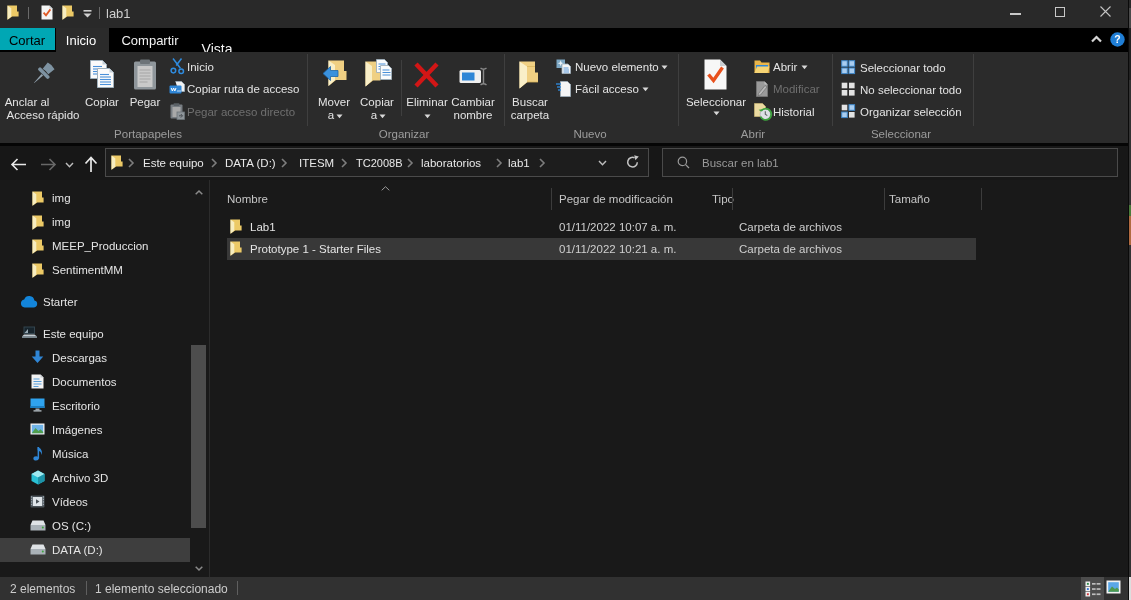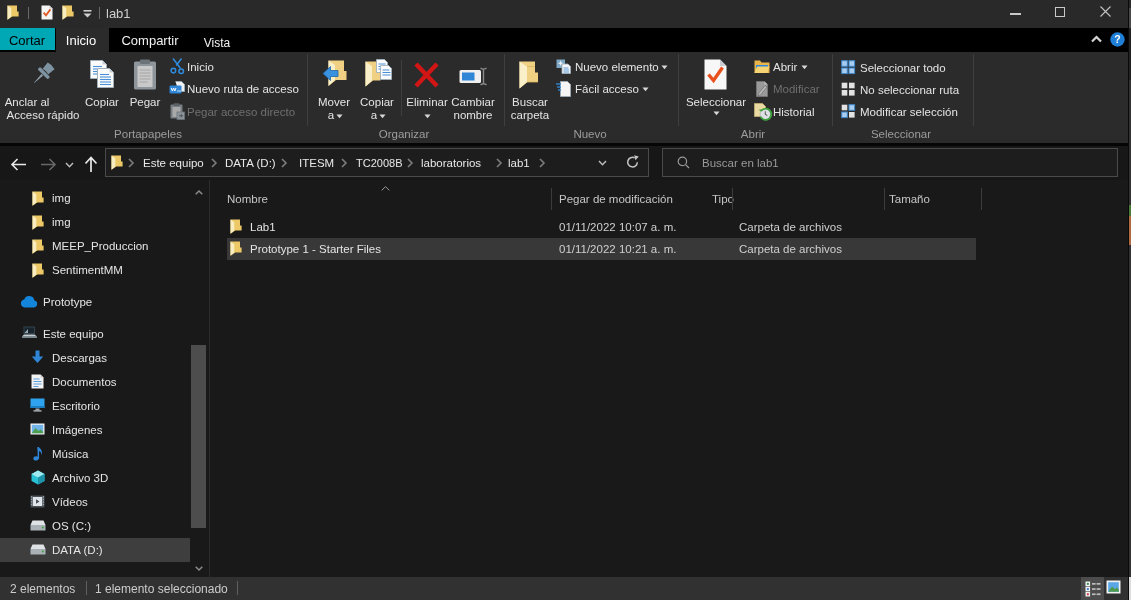--- a/index.html
+++ b/index.html
@@ -45,21 +45,21 @@
 </svg>
 
 <div class="abs" style="left:0;top:28px;width:1131px;height:24px;background:#000"></div>
 <div class="abs" style="left:0;top:28px;width:55px;height:22px;background:#00a7b4"></div>
 <div class="tx" style="left:27px;top:33px;font-size:13px;line-height:15px;color:#000">
     <span class="abs cx">Cortar</span>
   </div>
 <div class="abs" style="left:56px;top:28px;width:53px;height:24px;background:#2b2b2b"></div>
 <div class="tx cx" style="left:81px;top:33px;font-size:13px;line-height:15px;color:#fff">Inicio</div>
 <div class="tx cx" style="left:150px;top:33px;font-size:13px;line-height:15px;color:#f2f2f2">Compartir</div>
-<div class="tx cx" style="left:217px;top:36px;font-size:12px;line-height:15px;color:#f2f2f2">Vista</div>
+<div class="tx cx" style="left:217px;top:42px;font-size:14px;line-height:15px;color:#f2f2f2">Vista</div>
 <svg style="left:1091px;top:35px" width="11" height="8" viewBox="0 0 11 8">
 <path d="M1 6.5 L5.5 2 L10 6.5" stroke="#d4d4d4" stroke-width="2.2" fill="none"></path>
 </svg>
 <svg style="left:1110px;top:32px" width="15" height="15" viewBox="0 0 15 15">
 <circle cx="7.5" cy="7.5" r="7.2" fill="#1f7ed6"></circle>
 <text x="7.5" y="11.2" font-size="10.5" font-weight="bold" fill="#fff" text-anchor="middle" font-family="Liberation Sans,sans-serif">?</text>
 </svg>
 
 <div class="abs" style="left:0;top:52px;width:1131px;height:91px;background:#2b2b2b"></div>
 <div class="abs" style="left:0;top:143px;width:1131px;height:3px;background:#050505"></div>
@@ -130,21 +130,21 @@
 <circle cx="11.2" cy="13.2" r="2.3" stroke="#2f8ce0" stroke-width="1.5" fill="none"></circle>
 </svg>
 <div class="tx" style="left:187px;top:60px">Inicio</div>
 <svg style="left:169px;top:81px" width="16" height="15" viewBox="0 0 16 15">
 <path d="M6.5 0.5 h6 l3 3 v7 h-6" fill="#f0f0f0" stroke="#9fb0bc" stroke-width="0.8"></path>
 <rect x="0.5" y="4.5" width="12" height="8" rx="1" fill="#2f86d6"></rect>
 <path d="M2.2 7 l1.2 3 1.2-3 1.2 3 1.2-3" stroke="#fff" stroke-width="1" fill="none"></path>
 <circle cx="9" cy="10" r="0.7" fill="#fff"></circle>
     <circle cx="11" cy="10" r="0.7" fill="#fff"></circle>
 </svg>
-<div class="tx" style="left:187px;top:82px">Nuevo ruta de acceso</div>
+<div class="tx" style="left:187px;top:82px">Copiar ruta de acceso</div>
 <svg style="left:170px;top:103px" width="15" height="17" viewBox="0 0 15 17">
 <rect x="0.5" y="1.5" width="12" height="14" rx="1" fill="#777d82"></rect>
 <rect x="3.5" y="0.3" width="6" height="2.6" rx="0.8" fill="#5b6166"></rect>
 <rect x="2.5" y="4" width="8" height="10" fill="#a9a9a9"></rect>
 <rect x="7" y="9" width="7.5" height="7.5" fill="#8f969b" stroke="#6d7479" stroke-width="0.8"></rect>
 <path d="M9 12.8 h3 M10.8 11 l1.8 1.8 -1.8 1.8" stroke="#4a4f54" stroke-width="1" fill="none"></path>
 </svg>
 <div class="tx dis" style="left:187px;top:105px">Pegar acceso directo</div>
 
 <svg style="left:322px;top:60px" width="27" height="30" viewBox="0 0 27 30">
@@ -276,28 +276,28 @@
 </svg>
 <div class="tx" style="left:860px;top:60.5px">Seleccionar todo</div>
 <svg style="left:841px;top:82px" width="15" height="15" viewBox="0 0 15 15">
 <g fill="#e3e3e3">
       <rect x="0.7" y="0.7" width="5.6" height="5.6"></rect>
       <rect x="8" y="0.7" width="5.6" height="5.6"></rect>
       <rect x="0.7" y="8" width="5.6" height="5.6"></rect>
       <rect x="8" y="8" width="5.6" height="5.6"></rect>
     </g>
 </svg>
-<div class="tx" style="left:860px;top:82.5px">No seleccionar ruta</div>
+<div class="tx" style="left:860px;top:82.5px">No seleccionar todo</div>
 <svg style="left:841px;top:104px" width="15" height="15" viewBox="0 0 15 15">
 <rect x="0.7" y="0.7" width="5.6" height="5.6" fill="#e3e3e3"></rect>
 <rect x="8" y="0.7" width="5.6" height="5.6" fill="#a9cdf0" stroke="#3f87c9"></rect>
 <rect x="0.7" y="8" width="5.6" height="5.6" fill="#a9cdf0" stroke="#3f87c9"></rect>
 <rect x="8" y="8" width="5.6" height="5.6" fill="#e3e3e3"></rect>
 </svg>
-<div class="tx" style="left:860px;top:104.5px">Modificar selección</div>
+<div class="tx" style="left:860px;top:104.5px">Organizar selección</div>
 
 <div class="abs" style="left:0;top:146px;width:1131px;height:34px;background:#171717"></div>
 
 <svg style="left:10px;top:157px" width="17" height="15" viewBox="0 0 17 15">
 <path d="M16 7.5 H2 M7.5 2 L2 7.5 L7.5 13" stroke="#e8e8e8" stroke-width="1.6" fill="none"></path>
 </svg>
 <svg style="left:40px;top:157px" width="17" height="15" viewBox="0 0 17 15">
 <path d="M1 7.5 H15 M9.5 2 L15 7.5 L9.5 13" stroke="#686868" stroke-width="1.6" fill="none"></path>
 </svg>
 <svg style="left:65px;top:162px" width="9" height="6" viewBox="0 0 9 6">
@@ -375,21 +375,21 @@
 <div class="tx" style="left:52px;top:239px">MEEP_Produccion</div>
 <svg style="left:32px;top:263px" width="12" height="15" viewBox="0 0 12 15">
 <path d="M0.5 0.5 H10 V6.6 H11.6 V11.6 H5.2 L0.5 14.8 Z" fill="#ecc966"></path>
 <path d="M0.5 0.5 L4.3 3.2 V11.6 L0.5 14.8 Z" fill="#f7edc0"></path>
 </svg>
 <div class="tx" style="left:52px;top:263px">SentimentMM</div>
 
 <svg style="left:20px;top:296px" width="18" height="12" viewBox="0 0 18 12">
 <path d="M4.6 11.5 a4.1 4.1 0 0 1 -0.4 -8.1 a5.3 5.3 0 0 1 10.2 1 a3.6 3.6 0 0 1 -0.9 7.1 Z" fill="#1385da"></path>
 </svg>
-<div class="tx" style="left:43px;top:295px">Prototype</div>
+<div class="tx" style="left:43px;top:295px">Starter</div>
 
 <svg style="left:21px;top:326px" width="17" height="14" viewBox="0 0 17 14">
 <path d="M2.5 0.5 H14 V8 H2.5 Z" fill="#33444e"></path>
 <path d="M3.5 1.5 H13 V7 H3.5 Z" fill="#17242c"></path>
 <path d="M3.5 7 L7 3 v4 Z" fill="#b9cbd6" opacity="0.8"></path>
 <path d="M1 10.5 L3 8.5 H13.5 L16 10.5 Z" fill="#c3cdd4"></path>
 <path d="M1 10.5 H16 V11.8 H1 Z" fill="#8fa0ab"></path>
 </svg>
 <div class="tx" style="left:43px;top:327px">Este equipo</div>
 

